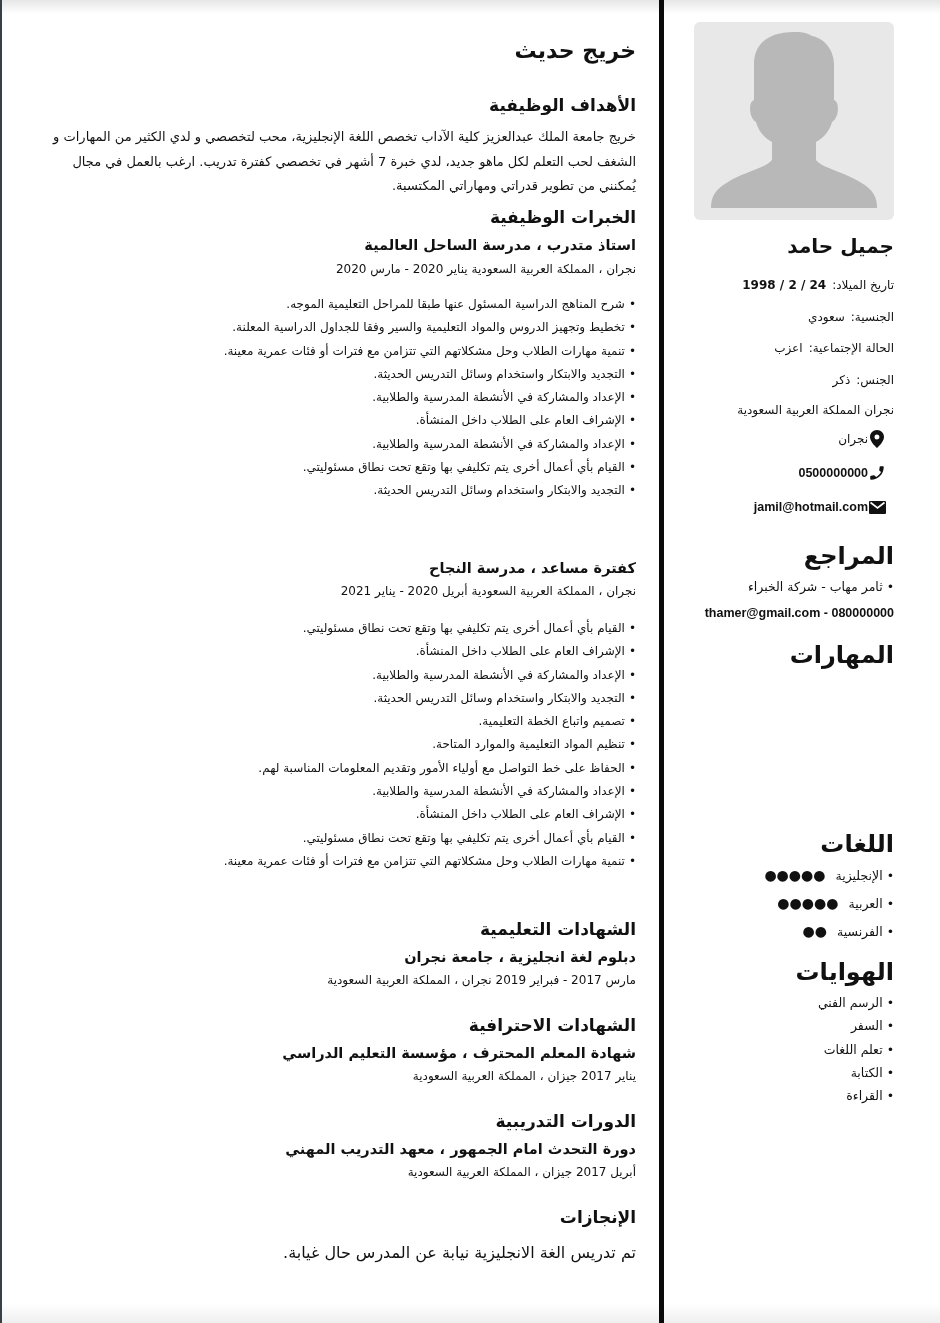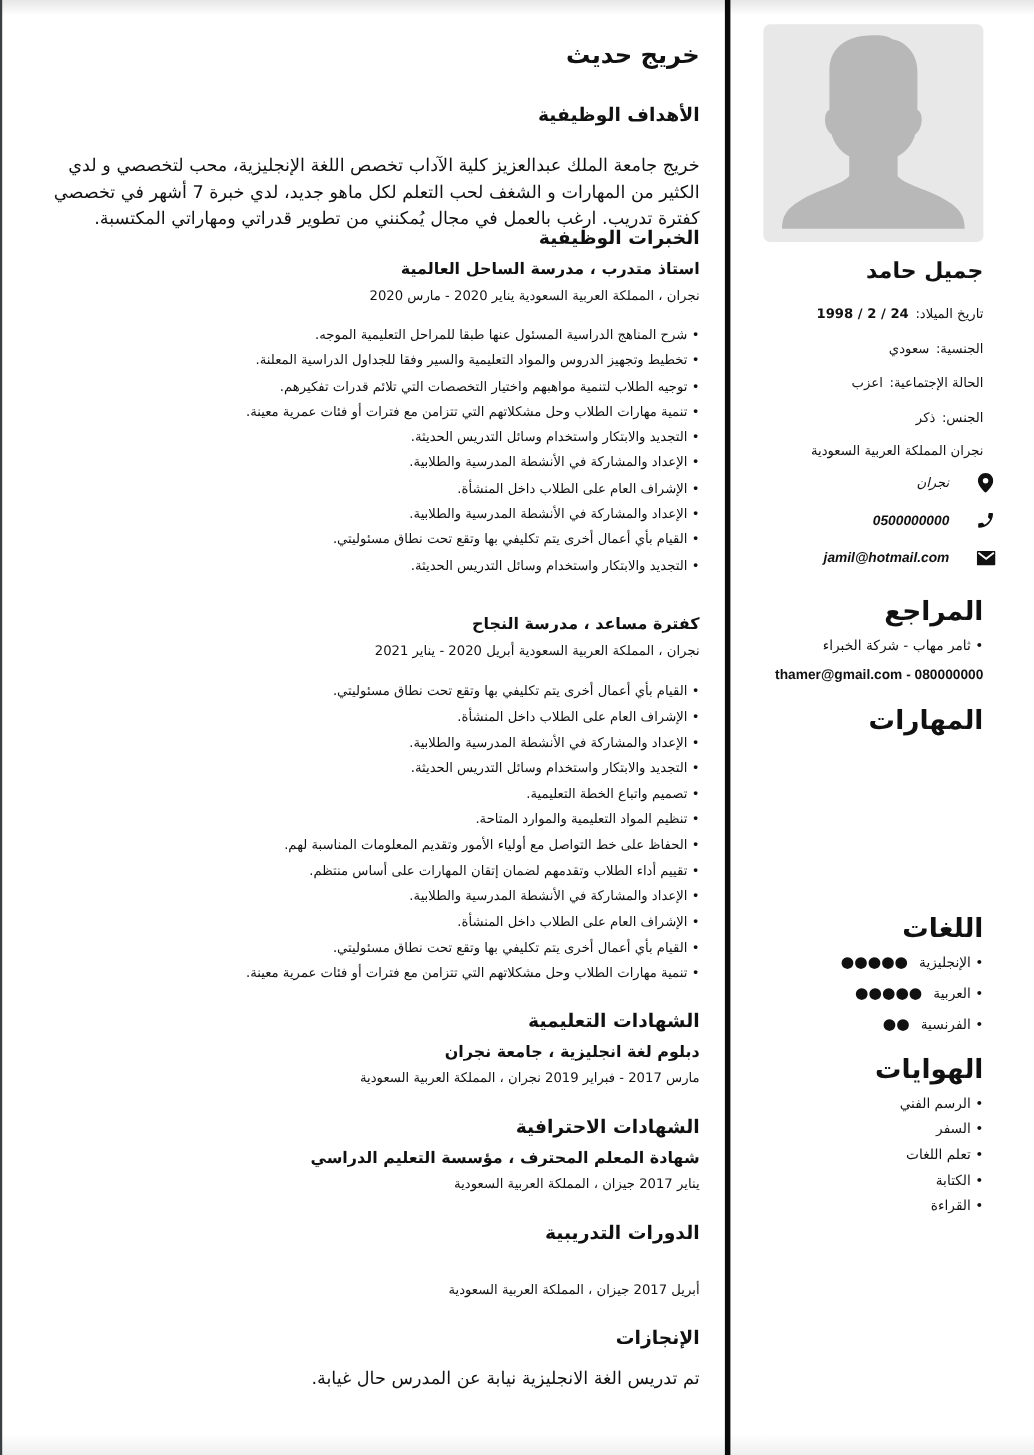--- a/index.html
+++ b/index.html
@@ -20,37 +20,37 @@
     direction: rtl; padding: 0 46px 0 0;
   }
   .photo {
     position: absolute; right: 46px; top: 22px; width: 200px; height: 198px;
     background: #e8e8e8; border-radius: 6px; overflow: hidden;
   }
   .photo svg { position: absolute; left: 0; top: 0; }
   .name { position: absolute; right: 46px; top: 234px; font-size: 20px; font-weight: bold; white-space: nowrap; }
   .info-line { position: absolute; right: 46px; font-size: 12px; white-space: nowrap; }
   .info-line .val { margin-right: 6px; }
-  .contact-line { position: absolute; right: 35px; font-size: 12px; white-space: nowrap; display: flex; align-items: center; gap: 24px; font-style: italic; }
+  .contact-line { position: absolute; right: 54px; font-size: 12px; white-space: nowrap; display: flex; align-items: center; gap: 0; }
   .contact-line .ic { width: 18px; display: inline-flex; justify-content: center; }
   .contact-line .ltr { direction: ltr; font-family: "Liberation Sans", sans-serif; font-weight: bold; font-size: 12.5px; }
   .side-h { position: absolute; right: 46px; font-size: 24px; font-weight: bold; white-space: nowrap; }
   .side-list { position: absolute; right: 46px; list-style: none; font-size: 12.5px; }
   .side-list li { white-space: nowrap; height: 23.3px; line-height: 23.3px; }
   .side-list li::before { content: "•"; margin-left: 4px; }
   .ref-email { position: absolute; right: 46px; top: 606px; direction: ltr; font-family: "Liberation Sans", sans-serif; font-weight: bold; font-size: 12.5px; white-space: nowrap; }
   .lang-list li { height: 28px; line-height: 28px; }
   .dots { margin-right: 10px; letter-spacing: 3px; font-size: 14px; }
 
   
   .main { position: absolute; left: 40px; top: 0; width: 596px; height: 1323px; direction: rtl; }
   .main .abs { position: absolute; right: 0; white-space: nowrap; }
   .title { font-size: 22px; font-weight: bold; top: 38px; }
   .sec-h { font-size: 17px; font-weight: bold; }
-  .objective { position: absolute; right: 0; top: 138px; width: 600px; font-size: 16px; line-height: 24.5px; white-space: normal; }
+  .objective { position: absolute; right: 0; top: 125px; width: 600px; font-size: 13px; line-height: 24.5px; white-space: normal; }
   .job-title { font-size: 14.5px; font-weight: bold; }
   .job-meta { font-size: 12px; }
   .bullets { position: absolute; right: 0; list-style: none; font-size: 12px; }
   .bullets li { height: 23.3px; line-height: 23.3px; white-space: nowrap; }
   .bullets li::before { content: "•"; margin-left: 4px; }
   .plain { font-size: 16px; }
 </style>
 </head>
 <body>
 
@@ -138,53 +138,52 @@
   <div class="abs sec-h" style="top:95px">الأهداف الوظيفية</div>
   <p class="objective">خريج جامعة الملك عبدالعزيز كلية الآداب تخصص اللغة الإنجليزية، محب لتخصصي و لدي الكثير من المهارات و الشغف لحب التعلم لكل ماهو جديد، لدي خبرة 7 أشهر في تخصصي كفترة تدريب. ارغب بالعمل في مجال يُمكنني من تطوير قدراتي ومهاراتي المكتسبة.</p>
 
   <div class="abs sec-h" style="top:207px">الخبرات الوظيفية</div>
 
   <div class="abs job-title" style="top:237px">استاذ متدرب ، مدرسة الساحل العالمية</div>
   <div class="abs job-meta" style="top:262px">نجران ، المملكة العربية السعودية  يناير 2020 - مارس 2020</div>
   <ul class="bullets" style="top:293px">
     <li>شرح المناهج الدراسية المسئول عنها طبقا للمراحل التعليمية الموجه.</li>
     <li>تخطيط وتجهيز الدروس والمواد التعليمية والسير وفقا للجداول الدراسية المعلنة.</li>
-    <li>توجيه الطلاب لتنمية مواهبهم واختيار التخصصات التي تلائم قدرات تفكيرهم.</li>
     <li>تنمية مهارات الطلاب وحل مشكلاتهم التي تتزامن مع فترات أو فئات عمرية معينة.</li>
     <li>التجديد والابتكار واستخدام وسائل التدريس الحديثة.</li>
     <li>الإعداد والمشاركة في الأنشطة المدرسية والطلابية.</li>
     <li>الإشراف العام على الطلاب داخل المنشأة.</li>
     <li>الإعداد والمشاركة في الأنشطة المدرسية والطلابية.</li>
     <li>القيام بأي أعمال أخرى يتم تكليفي بها وتقع تحت نطاق مسئوليتي.</li>
     <li>التجديد والابتكار واستخدام وسائل التدريس الحديثة.</li>
   </ul>
 
   <div class="abs job-title" style="top:560px">كفترة مساعد ، مدرسة النجاح</div>
   <div class="abs job-meta" style="top:584px">نجران ، المملكة العربية السعودية  أبريل 2020 - يناير 2021</div>
   <ul class="bullets" style="top:617px">
     <li>القيام بأي أعمال أخرى يتم تكليفي بها وتقع تحت نطاق مسئوليتي.</li>
     <li>الإشراف العام على الطلاب داخل المنشأة.</li>
     <li>الإعداد والمشاركة في الأنشطة المدرسية والطلابية.</li>
     <li>التجديد والابتكار واستخدام وسائل التدريس الحديثة.</li>
     <li>تصميم واتباع الخطة التعليمية.</li>
     <li>تنظيم المواد التعليمية والموارد المتاحة.</li>
     <li>الحفاظ على خط التواصل مع أولياء الأمور وتقديم المعلومات المناسبة لهم.</li>
-    <li>تقييم أداء الطلاب وتقدمهم لضمان إتقان المهارات على أساس منتظم.</li>
     <li>الإعداد والمشاركة في الأنشطة المدرسية والطلابية.</li>
     <li>الإشراف العام على الطلاب داخل المنشأة.</li>
     <li>القيام بأي أعمال أخرى يتم تكليفي بها وتقع تحت نطاق مسئوليتي.</li>
     <li>تنمية مهارات الطلاب وحل مشكلاتهم التي تتزامن مع فترات أو فئات عمرية معينة.</li>
   </ul>
 
   <div class="abs sec-h" style="top:919px">الشهادات التعليمية</div>
   <div class="abs job-title" style="top:949px">دبلوم لغة انجليزية ، جامعة نجران</div>
   <div class="abs job-meta" style="top:973px">مارس 2017 - فبراير 2019  نجران ، المملكة العربية السعودية</div>
 
   <div class="abs sec-h" style="top:1015px">الشهادات الاحترافية</div>
   <div class="abs job-title" style="top:1045px">شهادة المعلم المحترف ، مؤسسة التعليم الدراسي</div>
   <div class="abs job-meta" style="top:1069px">يناير 2017  جيزان ، المملكة العربية السعودية</div>
 
   <div class="abs sec-h" style="top:1111px">الدورات التدريبية</div>
+  <div class="abs job-title" style="top:1141px">دورة التحدث امام الجمهور ، معهد التدريب المهني</div>
   <div class="abs job-meta" style="top:1165px">أبريل 2017  جيزان ، المملكة العربية السعودية</div>
 
   <div class="abs sec-h" style="top:1207px">الإنجازات</div>
   <div class="abs plain" style="top:1243px">تم تدريس الغة الانجليزية نيابة عن المدرس حال غيابة.</div>
 </main>
 
 </body></html>

